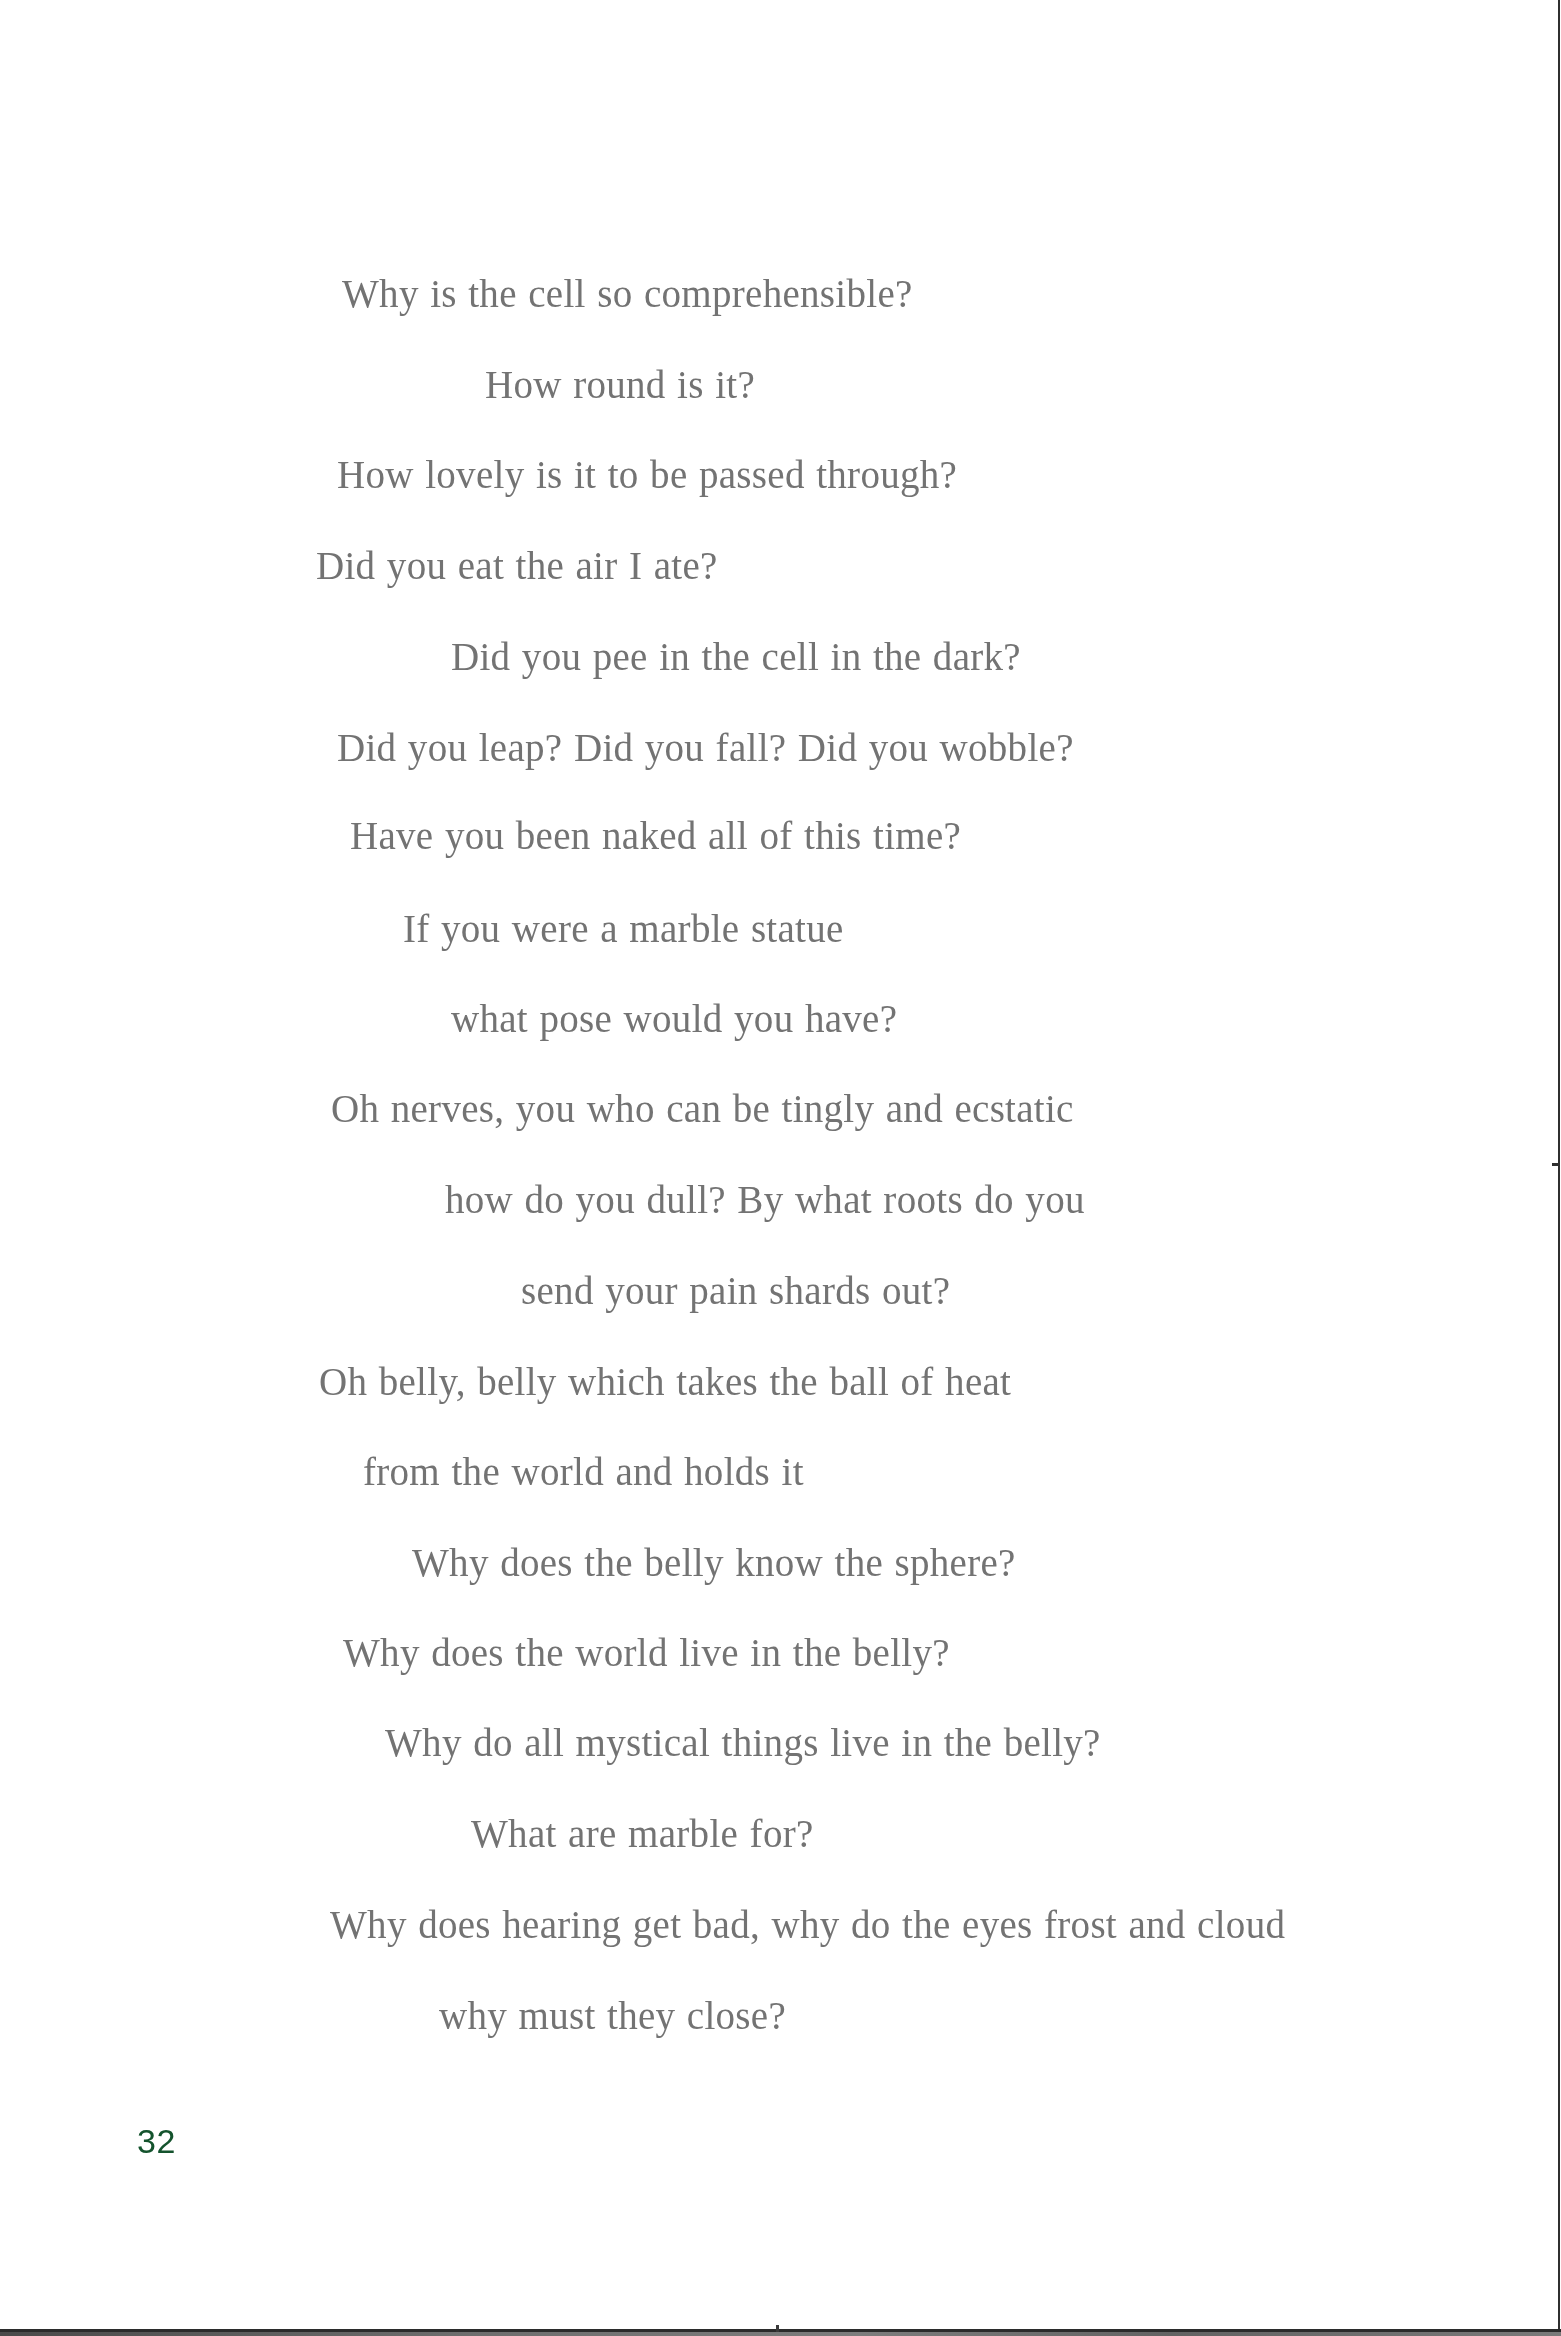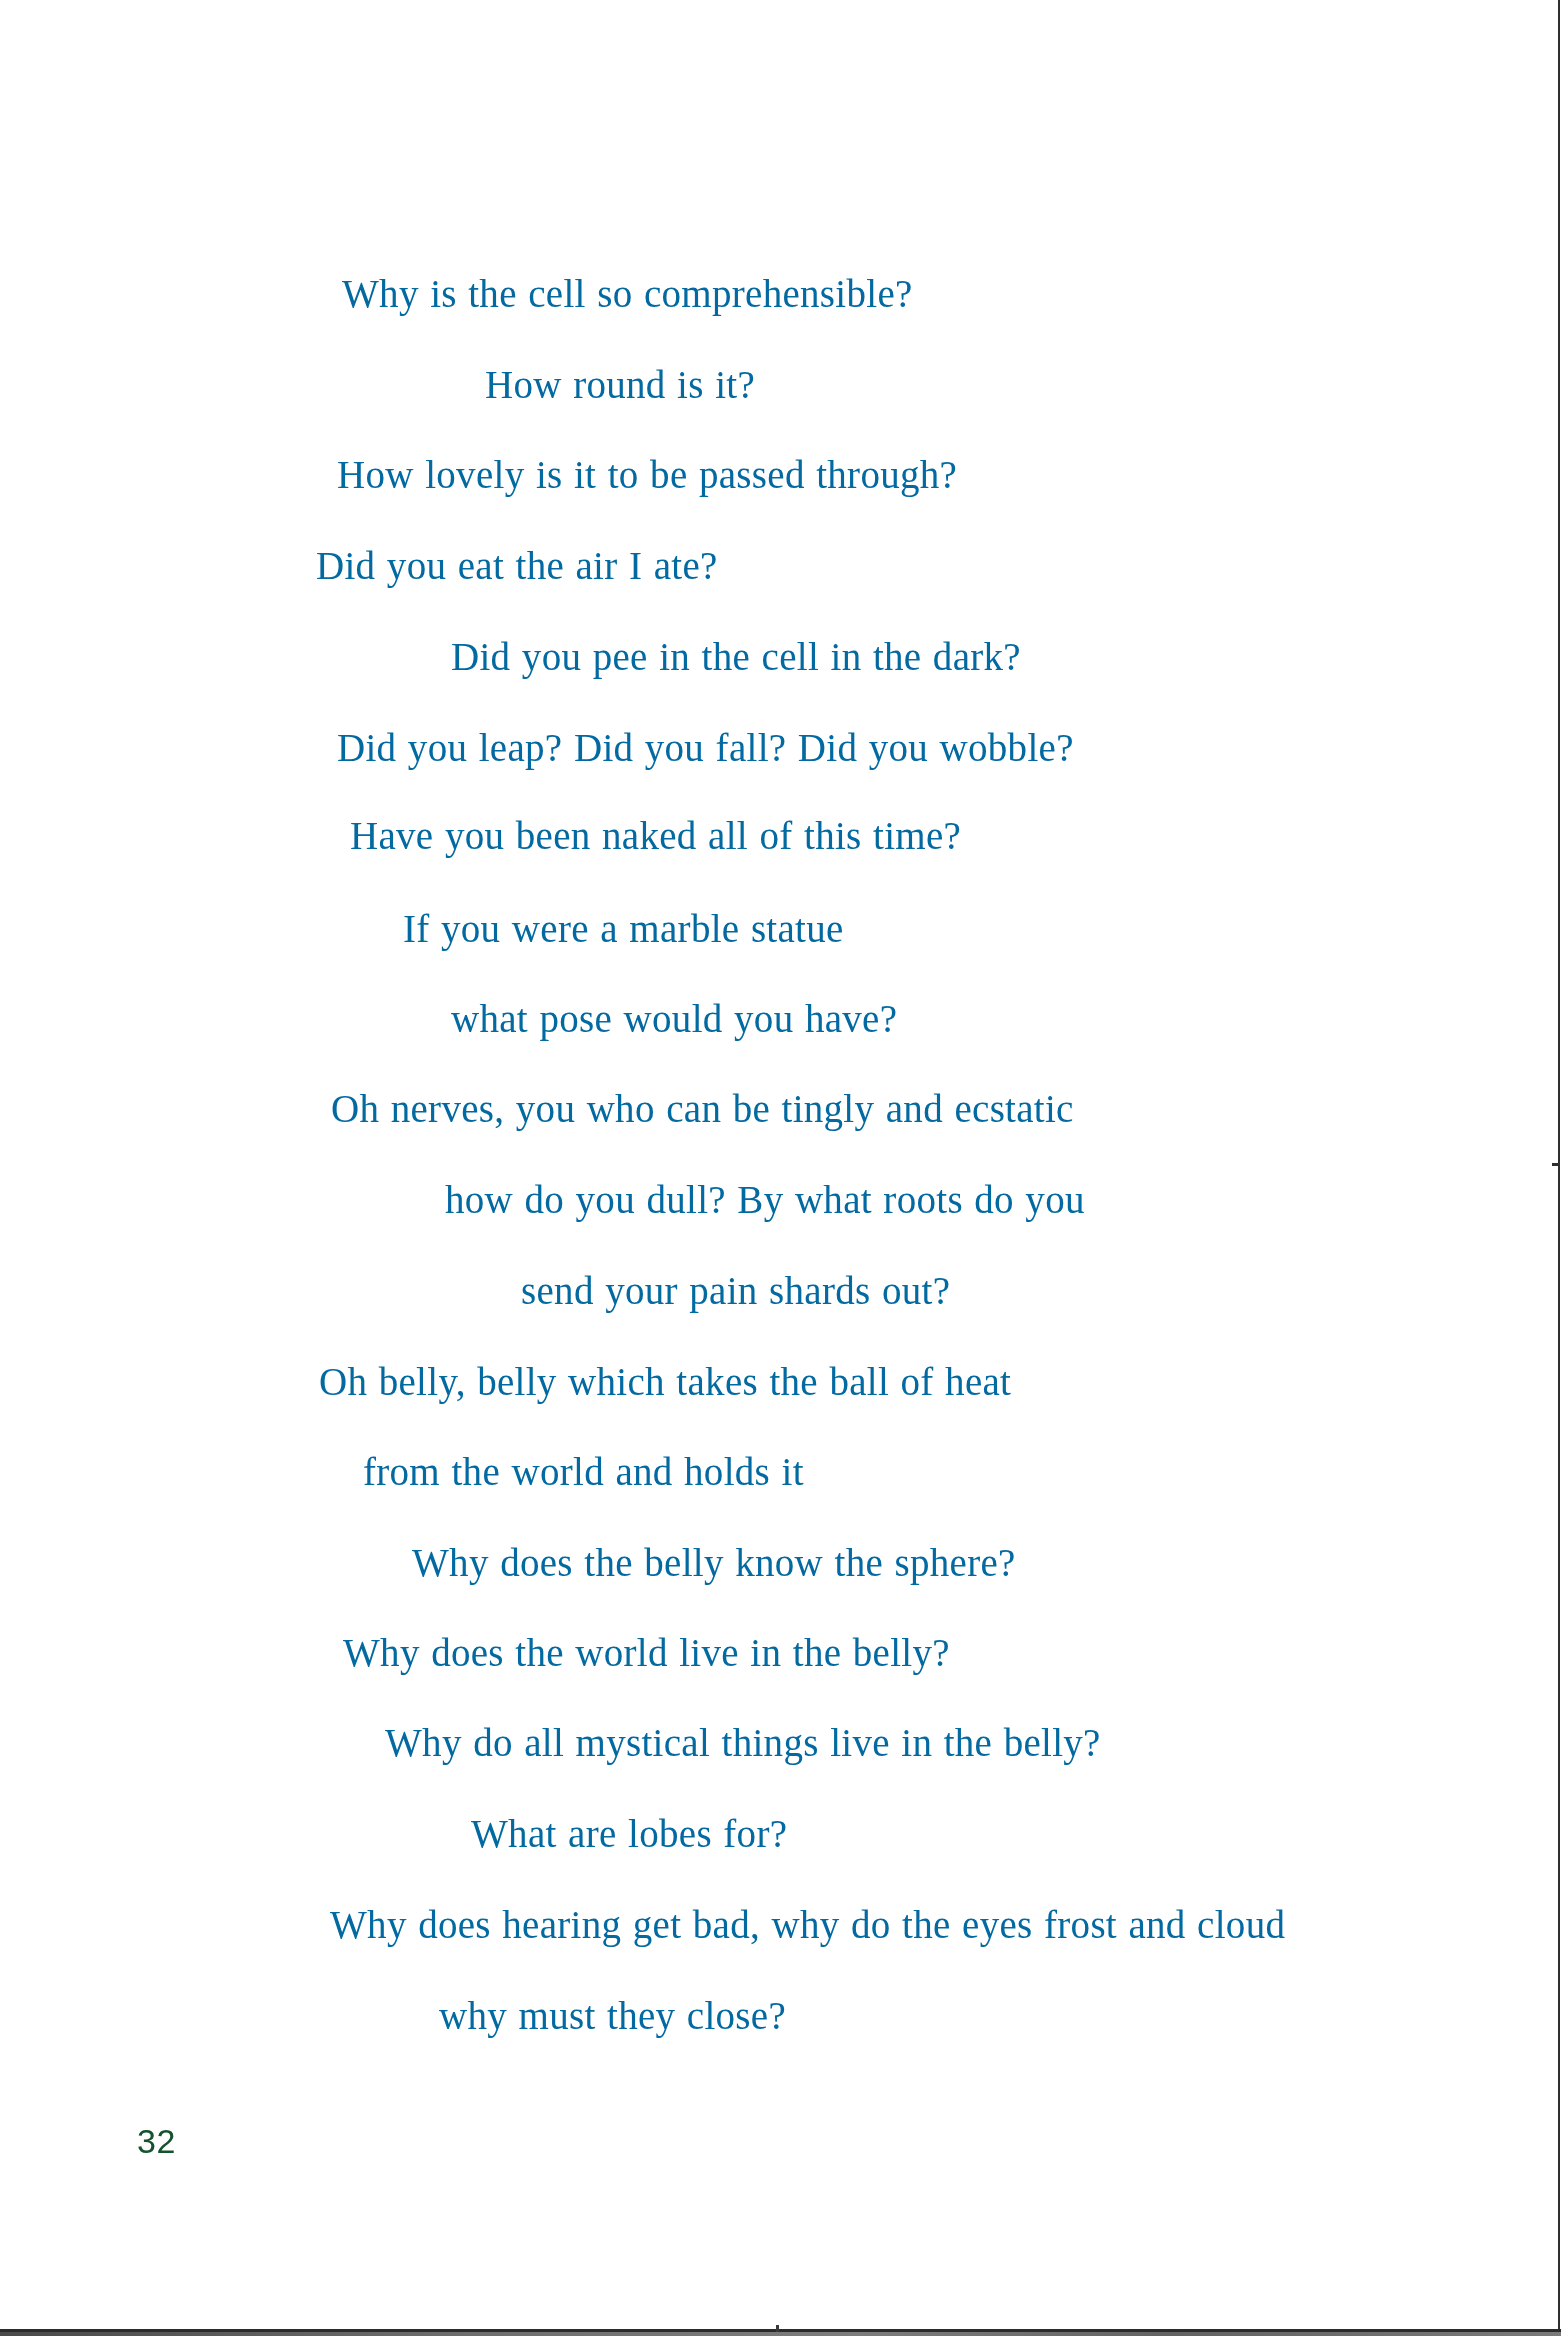--- a/index.html
+++ b/index.html
@@ -13,21 +13,21 @@
     height: 2337px;
     background: #ffffff;
     overflow: hidden;
     font-family: "Liberation Serif", "DejaVu Serif", serif;
   }
   .poem-line {
     position: absolute;
     white-space: nowrap;
     font-size: 39px;
     line-height: 1;
-    color: #0369a1;
+    color: #737373;
     letter-spacing: 0.3px;
     word-spacing: 1.4px;
   }
   .folio {
     position: absolute;
     left: 137px;
     top: 2124px;
     font-family: "Liberation Sans", "DejaVu Sans", sans-serif;
     font-size: 34px;
     line-height: 1;
@@ -91,21 +91,21 @@
   <div class="poem-line" style="left:403px; top:909px;">If you were a marble statue</div>
   <div class="poem-line" style="left:451px; top:999px;">what pose would you have?</div>
   <div class="poem-line" style="left:331px; top:1089px;">Oh nerves, you who can be tingly and ecstatic</div>
   <div class="poem-line" style="left:445px; top:1180px;">how do you dull? By what roots do you</div>
   <div class="poem-line" style="left:521px; top:1271px;text-align:center;">send your pain shards out?</div>
   <div class="poem-line" style="left:319px; top:1362px;">Oh belly, belly which takes the ball of heat</div>
   <div class="poem-line" style="left:363px; top:1452px;">from the world and holds it</div>
   <div class="poem-line" style="left:412px; top:1543px;">Why does the belly know the sphere?</div>
   <div class="poem-line" style="left:343px; top:1633px;">Why does the world live in the belly?</div>
   <div class="poem-line" style="left:385px; top:1723px;font-family:Liberation Serif, serif;">Why do all mystical things live in the belly?</div>
-  <div class="poem-line" style="left:471px; top:1814px;">What are lobes for?</div>
+  <div class="poem-line" style="left:471px; top:1814px;">What are marble for?</div>
   <div class="poem-line" style="left:330px; top:1905px;">Why does hearing get bad, why do the eyes frost and cloud</div>
   <div class="poem-line" style="left:439px; top:1996px;">why must they close?</div>
 
   <div class="folio">32</div>
 
   <div class="edge-line-right"></div>
   <div class="edge-tick-right"></div>
   <div class="bottom-bar-line"></div>
   <div class="bottom-bar-fill"></div>
   <div class="bottom-bar-tick"></div>

